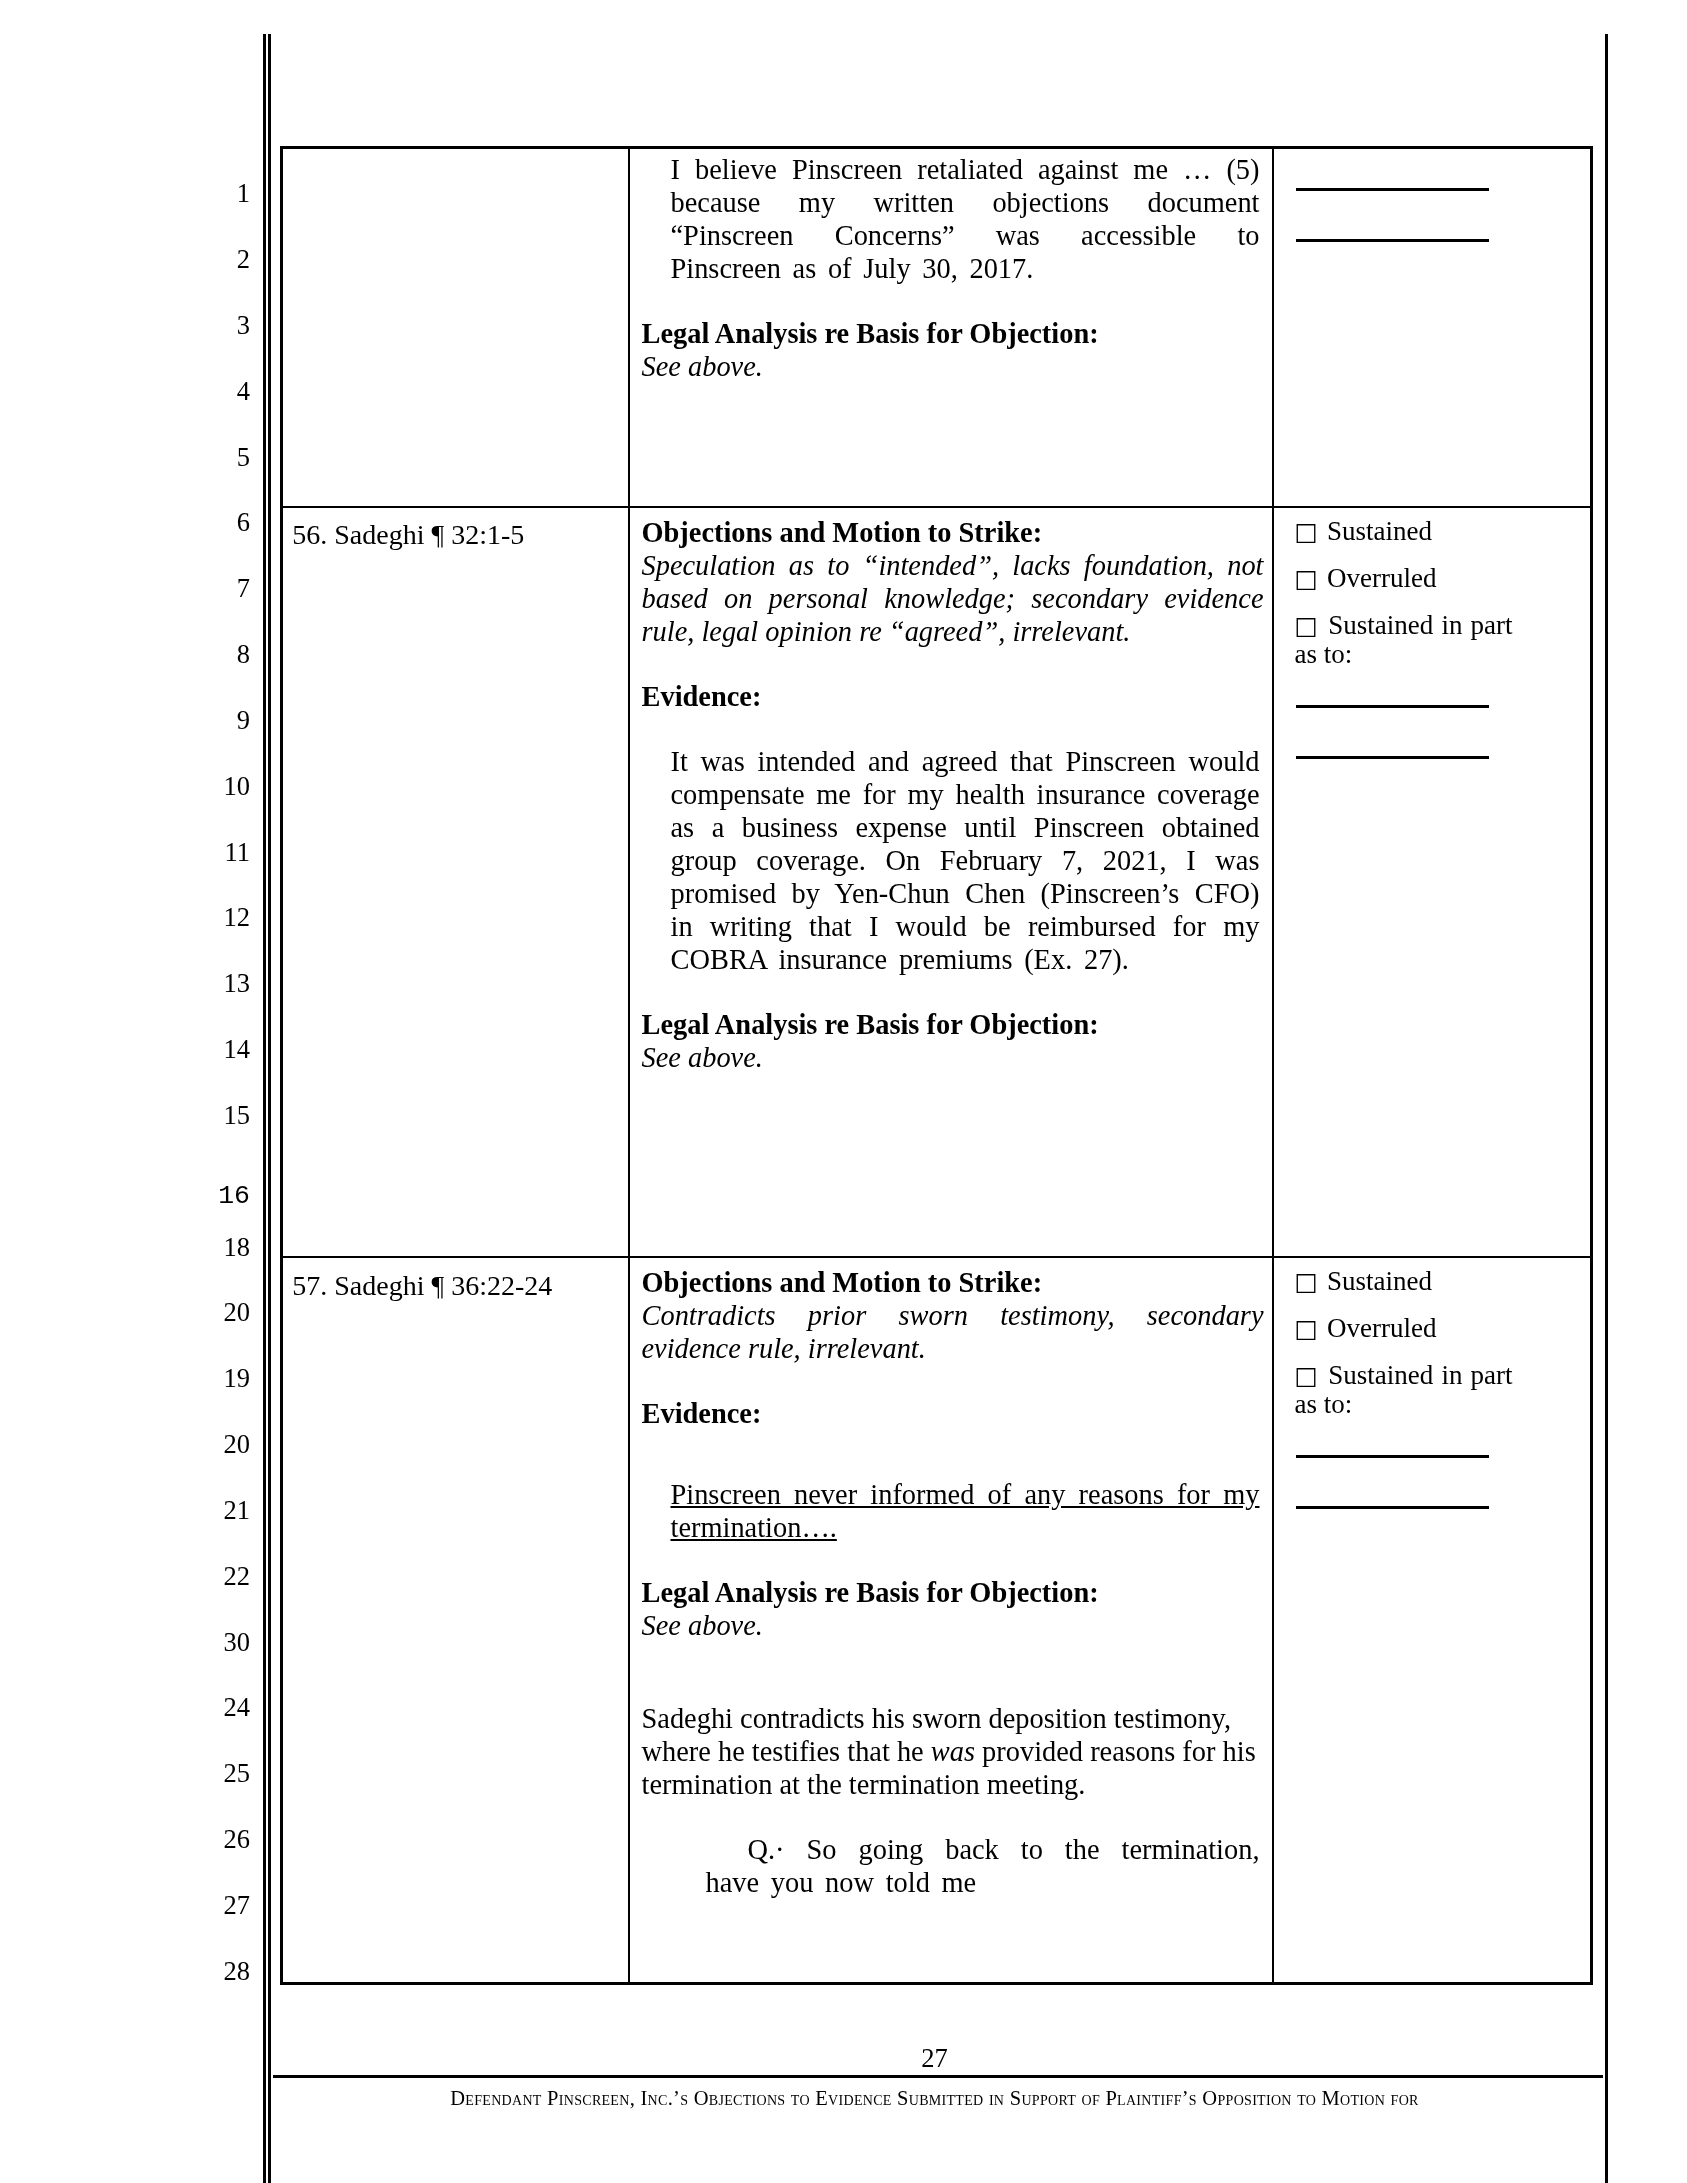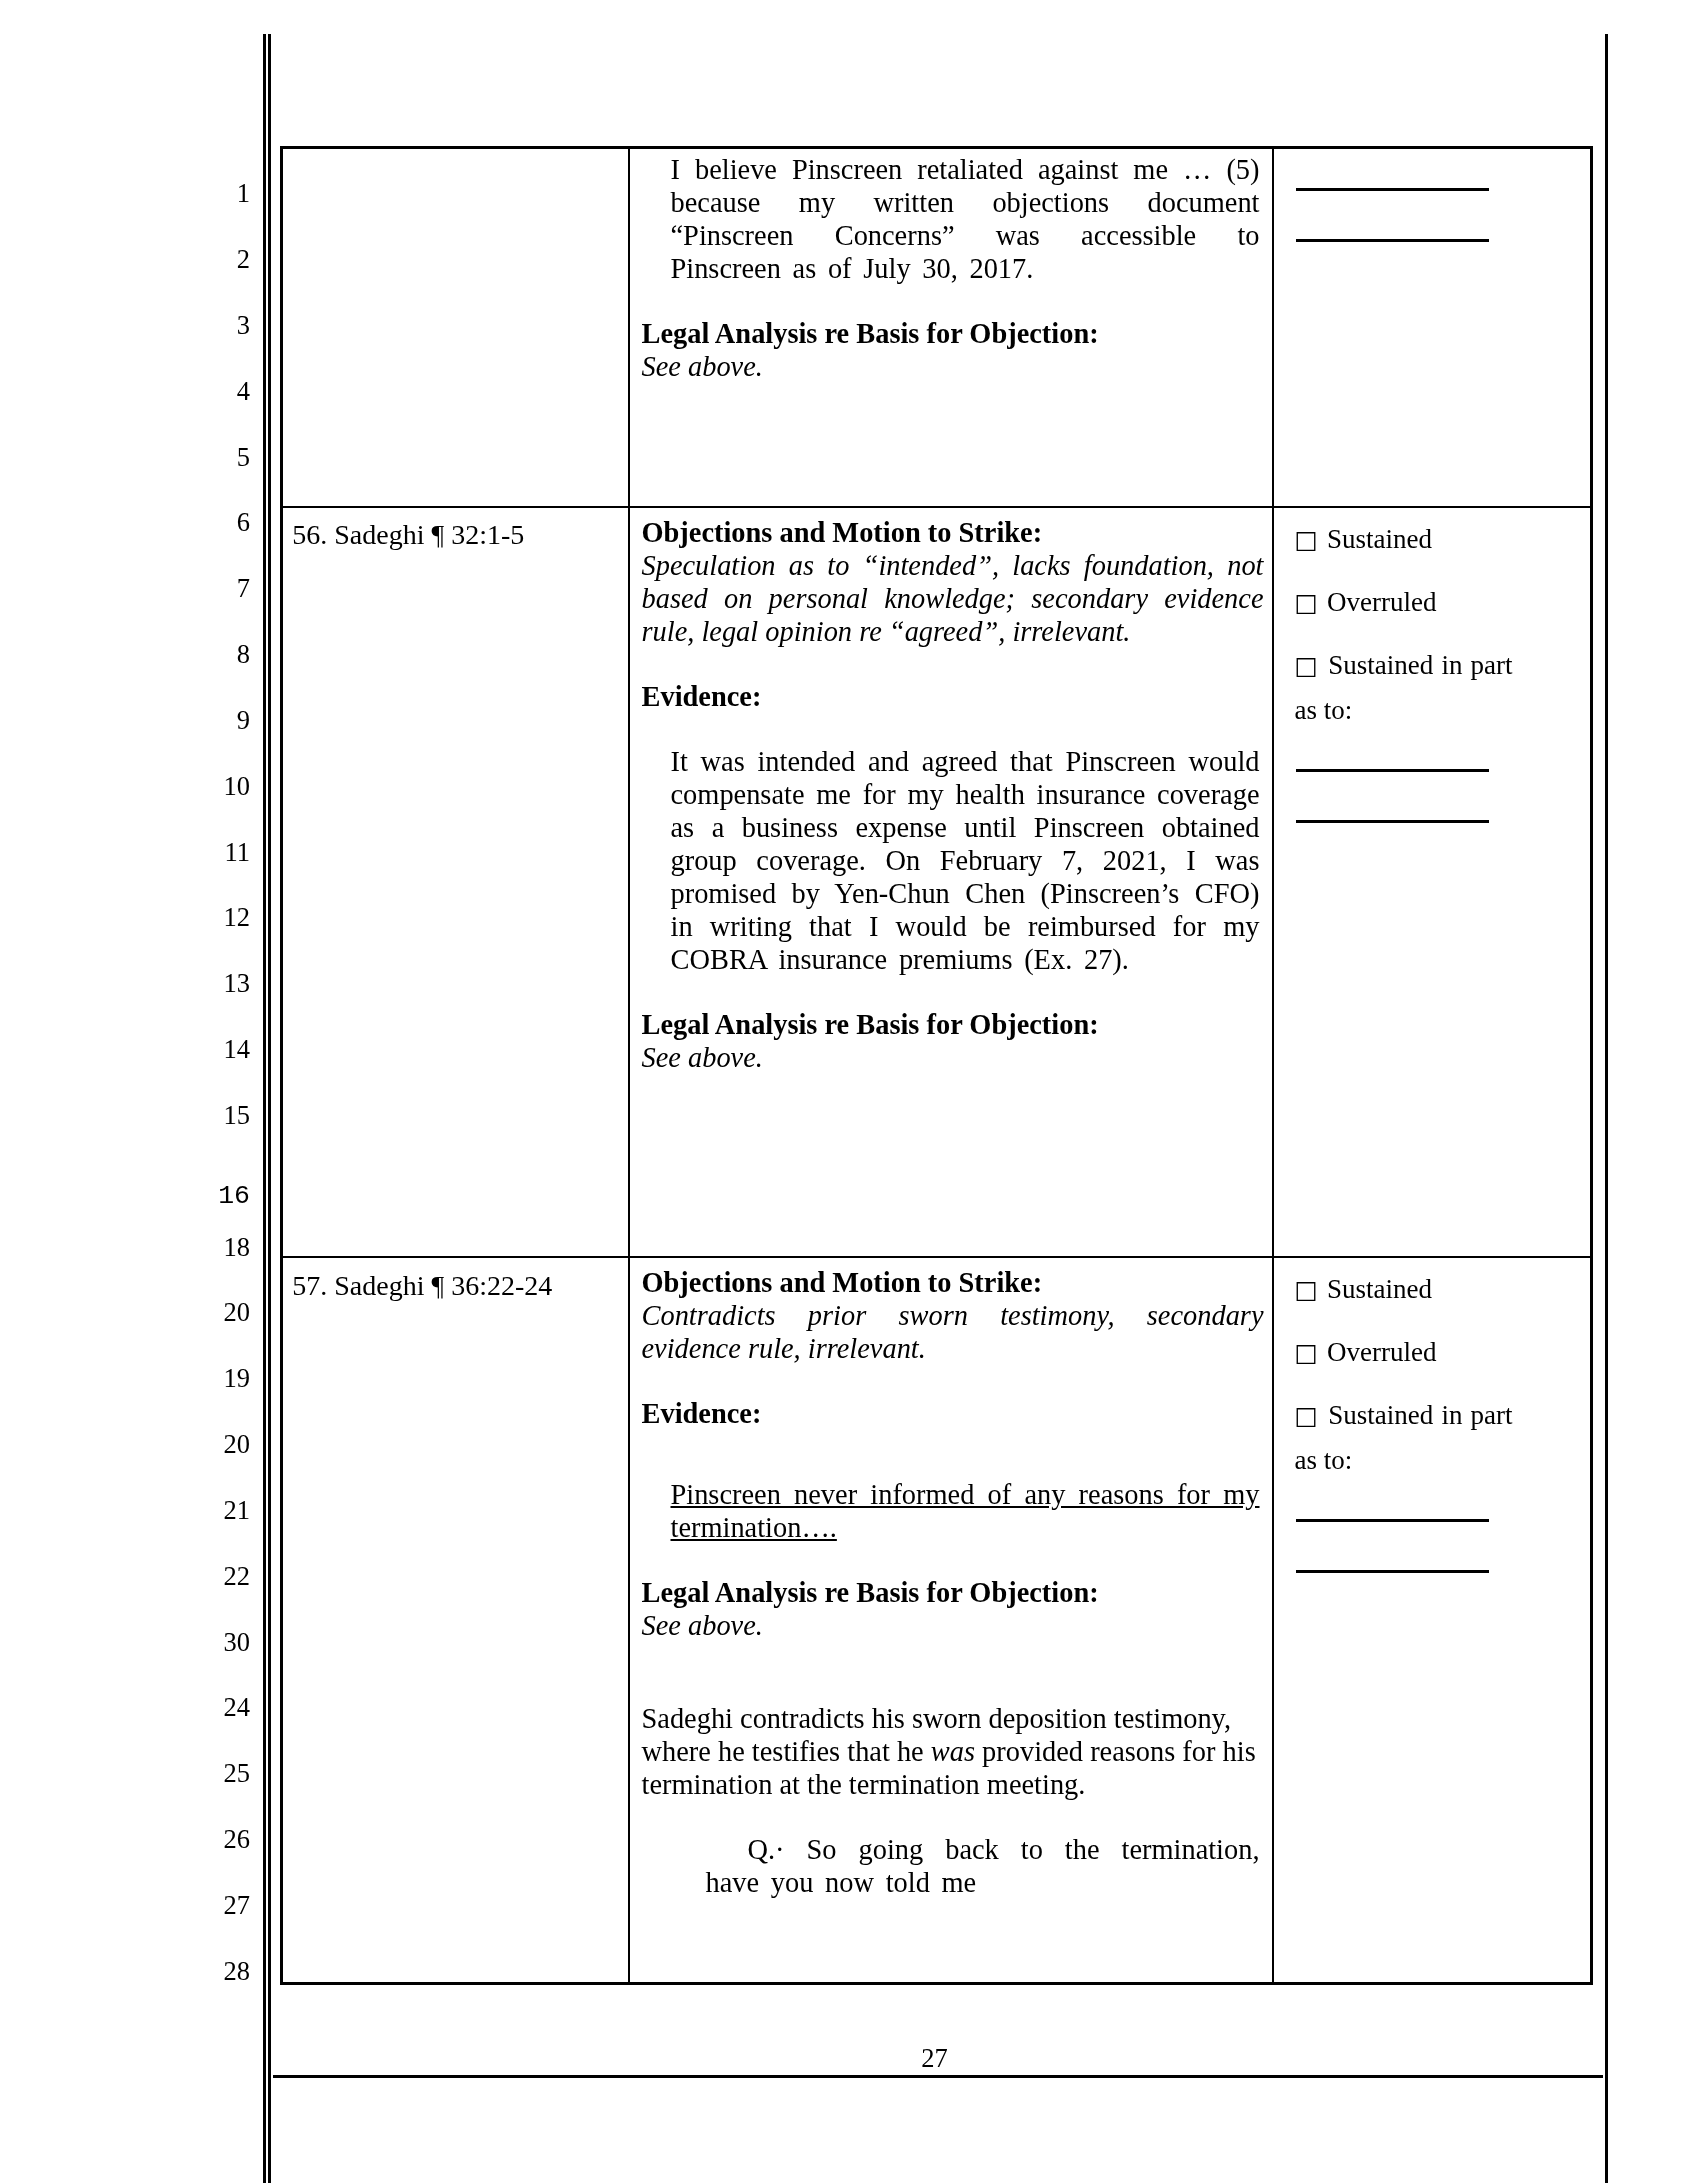--- a/index.html
+++ b/index.html
@@ -24,21 +24,21 @@
   
   table.obj{
     position:absolute;left:280px;top:146px;
     width:1309px;border-collapse:collapse;table-layout:fixed;
   }
   table.obj, table.obj td{border:2.6px solid #000;}
   table.obj{border-width:3.3px;}
   td{vertical-align:top;padding:0;}
   td.c1{font-size:28px;line-height:33px;padding:10.6px 6.6px 0 9.3px;}
   td.c2{font-size:28.4px;line-height:33px;padding:4px 8px 0 12px;}
-  td.c3{font-size:27px;line-height:44px;padding:9.3px 9.3px 0 21px;}
+  td.c3{font-size:27px;line-height:28px;padding:9.3px 9.3px 0 21px;}
   tr.r1 td{height:346px;}
   tr.r2 td{height:738px;}
   tr.r3 td{height:713px;}
   tr.r2 td.c2, tr.r3 td.c2{padding-top:8px;}
   .bold{font-weight:bold;}
   .italic{font-style:italic;}
   .just{text-align:justify;}
   .quote{margin-left:29px;margin-right:4px;text-align:justify;word-spacing:4.6px;}
   .quote.ul{text-decoration:underline;}
   .quote.qdeep{margin-left:64px;text-indent:42px;}
@@ -188,16 +188,17 @@
         <div class="blank-line m56"></div>
         <div class="blank-line m72"></div>
       </td>
     </tr>
   </tbody>
     </table>
 
   <div class="pgnum">27</div>
   <div class="footrule"></div>
   <div class="footer">
+    <div>Defendant Pinscreen, Inc.’s Objections to Evidence Submitted in Support of Plaintiff’s Opposition to Motion for</div>
   </div>
 
 </div>
 
 
 </body></html>

